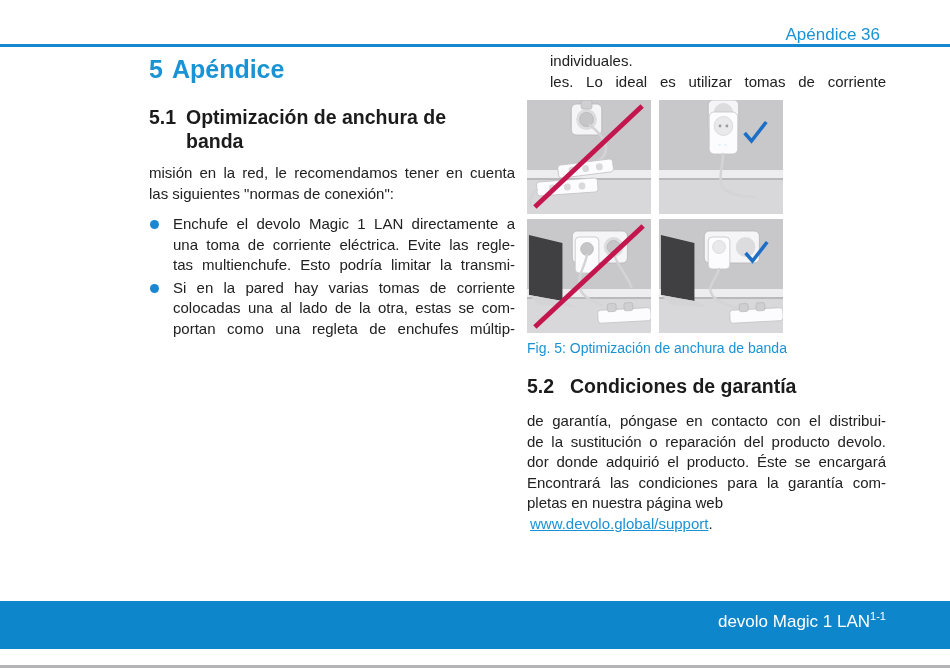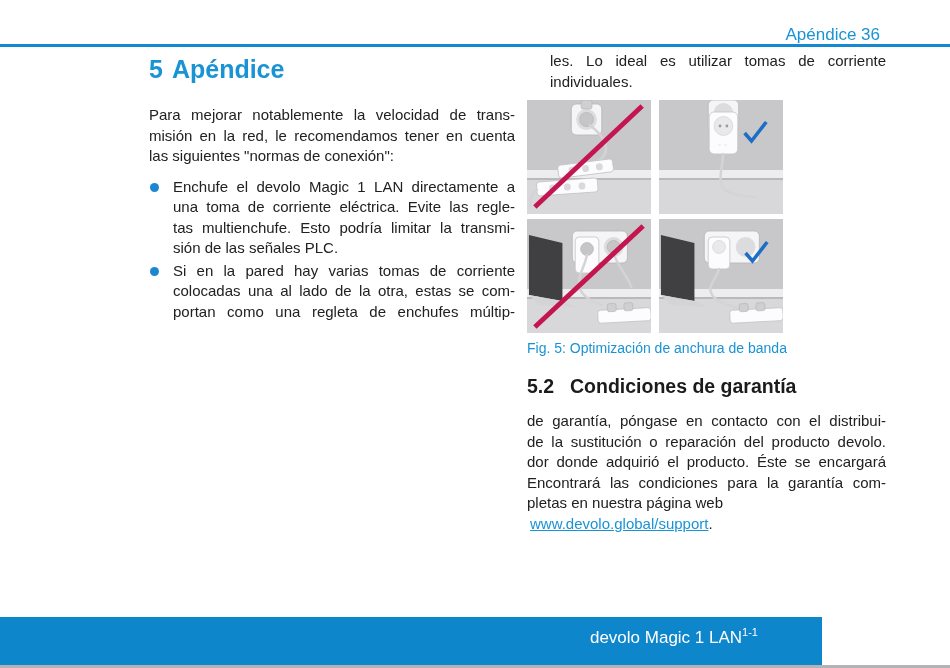--- a/index.html
+++ b/index.html
@@ -29,21 +29,21 @@
   .continuation{margin-left:23px;width:336px;}
   
   .figure-grid{margin-top:8px;display:grid;grid-template-columns:124px 124px;column-gap:8px;row-gap:5px;width:256px;}
   .panel{width:124px;height:114px;display:block;}
   .figure-caption{margin-top:6px;font-size:14px;line-height:18px;color:var(--accent);}
   .section2-heading{margin-top:17px;}
   .section2-body{margin-top:13px;}
   .link-line{white-space:pre-wrap;}
   .weblink{color:var(--link);text-decoration:underline;padding-left:3px;cursor:pointer;}
   
-  .footer-band{position:absolute;left:0;top:617px;width:822px;height:48px;background:var(--footer-band);}
+  .footer-band{position:absolute;left:0;top:601px;width:950px;height:48px;background:var(--footer-band);}
   .footer-product{position:absolute;top:4px;right:64px;color:var(--footer-text);font-size:17px;line-height:22px;}
   .footer-product sup{font-size:11px;}
   .bottom-strip{position:absolute;left:0;top:665px;width:950px;height:3px;background:#b4b4b6;}
   
   .wall{fill:#c8c8ca;} .skirt{fill:#ededef;} .skirtsh{fill:#b9b9bb;} .floor{fill:#d8d8da;}
   .plate{fill:#f5f5f7;stroke:#b5b5b7;stroke-width:.8;}
   .recess{fill:#dcdcdf;}
   .recess2{fill:#e9e9eb;stroke:#cccccd;stroke-width:.6;}
   .device{fill:#fcfcfe;stroke:#c2c2c4;stroke-width:.8;}
   .plugbody{fill:#c6c6c8;stroke:#adadaf;stroke-width:.6;}
@@ -61,52 +61,57 @@
 <body>
 
 <div class="page">
 
   <div class="page-label">Apéndice 36</div>
   <div class="header-rule"></div>
 
   <div class="col-left">
     <h1 class="chapter"><span class="chapter-num">5</span><span>Apéndice</span></h1>
 
+    <div class="h2">
+      <span class="h2-num" style="width:37px">5.1</span>
+      <span class="h2-text">
+          <div class="tline">Optimización de anchura de</div>
+          <div class="tline">banda</div>
+        </span>
+    </div>
 
     <div class="body-text intro">
-        <div class="tline just">Para mejorar notablemente la velocidad de trans-</div>
         <div class="tline just">misión en la red, le recomendamos tener en cuenta</div>
         <div class="tline">las siguientes "normas de conexión":</div>
       </div>
 
     <div class="bullet-list body-text">
       <div class="bullet-item">
         <span class="bullet-dot"></span>
         <div class="bullet-text">
             <div class="tline just">Enchufe el devolo Magic 1 LAN directamente a</div>
             <div class="tline just">una toma de corriente eléctrica. Evite las regle-</div>
             <div class="tline just">tas multienchufe. Esto podría limitar la transmi-</div>
-            <div class="tline">sión de las señales PLC.</div>
           </div>
       </div>
       <div class="bullet-item">
         <span class="bullet-dot"></span>
         <div class="bullet-text">
             <div class="tline just">Si en la pared hay varias tomas de corriente</div>
             <div class="tline just">colocadas una al lado de la otra, estas se com-</div>
             <div class="tline just">portan como una regleta de enchufes múltip-</div>
           </div>
       </div>
     </div>
   </div>
 
   <div class="col-right">
     <div class="body-text continuation">
+        <div class="tline">individuales.</div>
         <div class="tline just">les. Lo ideal es utilizar tomas de corriente</div>
-        <div class="tline">individuales.</div>
       </div>
 
     <div class="figure-grid">
 
       <svg class="panel" viewBox="0 0 126 114" preserveAspectRatio="none">
         <rect class="wall" x="0" y="0" width="126" height="70"></rect>
         <rect class="skirt" x="0" y="70" width="126" height="8"></rect>
         <rect class="skirtsh" x="0" y="78" width="126" height="2"></rect>
         <rect class="floor" x="0" y="80" width="126" height="34"></rect>
         <g>

